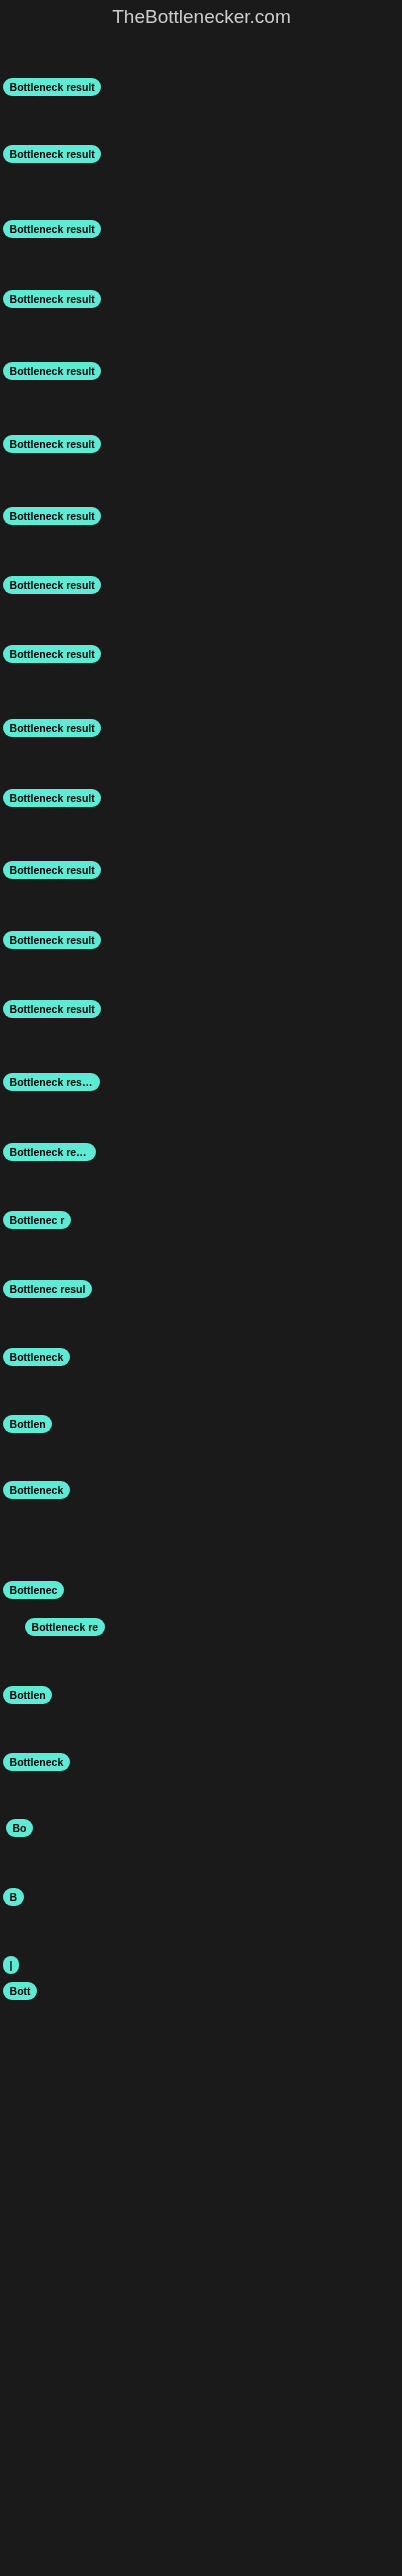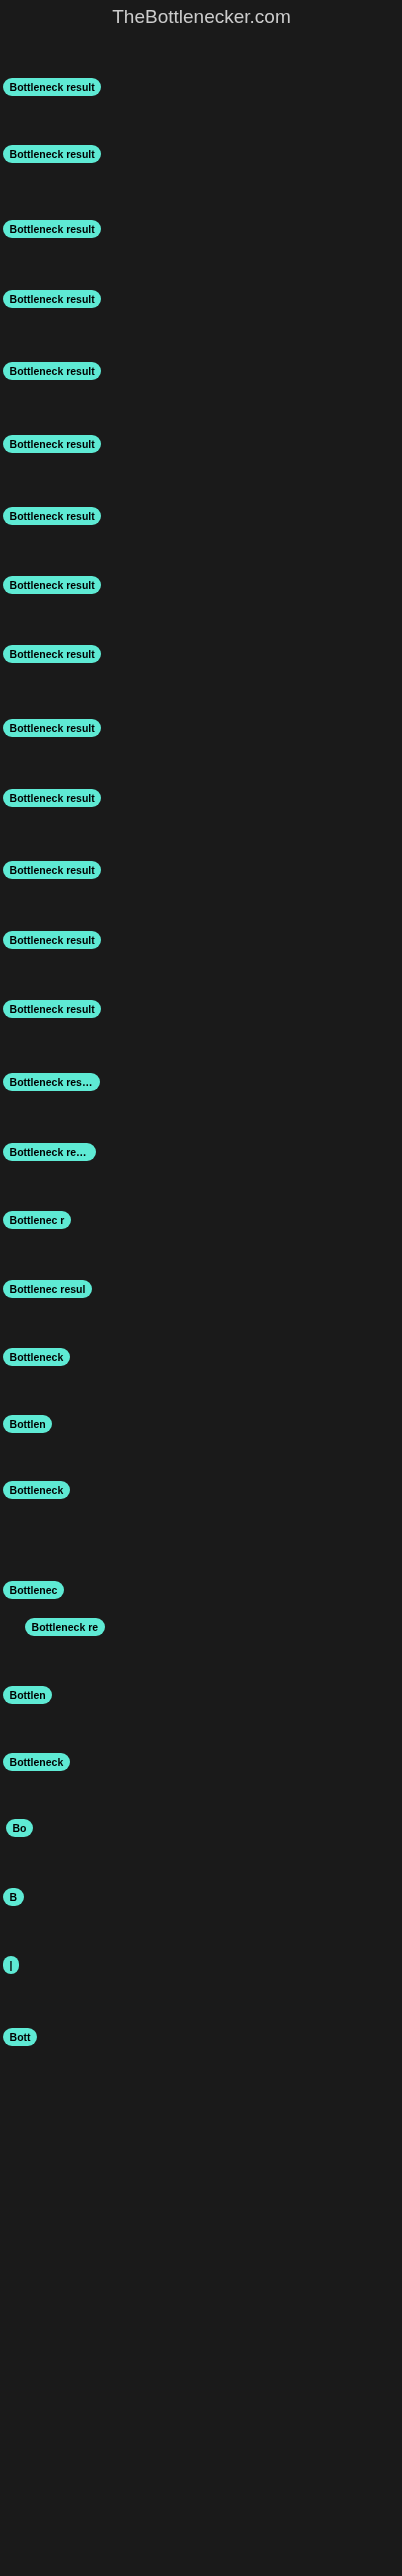--- a/index.html
+++ b/index.html
@@ -63,15 +63,15 @@
     <div style="position: absolute; top: 1316px; left: 3.2px;"><div class="bottleneck-badge" style="max-width: 72px;">Bottleneck</div></div>
     <div style="position: absolute; top: 1383px; left: 3.2px;"><div class="bottleneck-badge" style="max-width: 60px;">Bottlen</div></div>
     <div style="position: absolute; top: 1449px; left: 3.2px;"><div class="bottleneck-badge" style="max-width: 72px;">Bottleneck</div></div>
     <div style="position: absolute; top: 1517px; left: 3.2px;"><div class="bottleneck-badge" style="max-width: 66px; margin-top: 32px;">Bottlenec</div></div>
     <div style="position: absolute; top: 1586px; left: 3.2px;"><div class="bottleneck-badge" style="max-width: 82px; margin-left: 22px;">Bottleneck re</div></div>
     <div style="position: absolute; top: 1654px; left: 3.2px;"><div class="bottleneck-badge" style="max-width: 56px;">Bottlen</div></div>
     <div style="position: absolute; top: 1721px; left: 3.2px;"><div class="bottleneck-badge" style="max-width: 71px;">Bottleneck</div></div>
     <div style="position: absolute; top: 1787px; left: 6px;"><div class="bottleneck-badge" style="max-width: 32px;">Bo</div></div>
     <div style="position: absolute; top: 1856px; left: 3.2px;"><div class="bottleneck-badge" style="max-width: 22.5px;">B</div></div>
     <div style="position: absolute; top: 1924px; left: 3.2px;"><div class="bottleneck-badge" style="max-width: 17.7px;">|</div></div>
-    <div style="position: absolute; top: 1996px; left: 3.2px;"><div class="bottleneck-badge" style="max-width: 39px;">Bott</div></div>
+    <div style="position: absolute; top: 1950px; left: 3.2px;"><div class="bottleneck-badge" style="max-width: 39px;">Bott</div></div>
   </div>
 
 
 </body></html>

